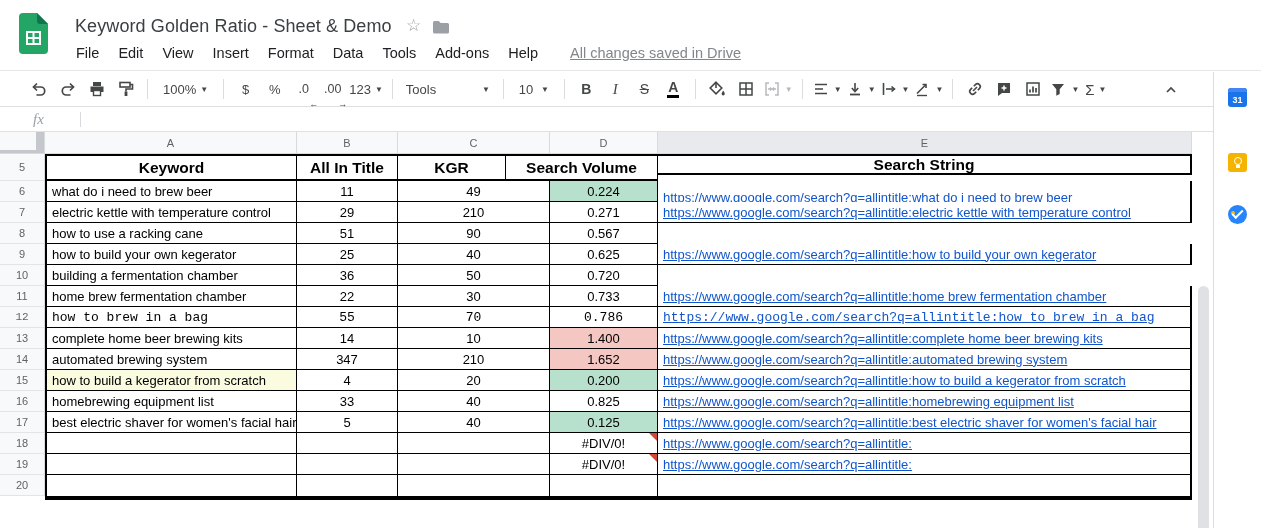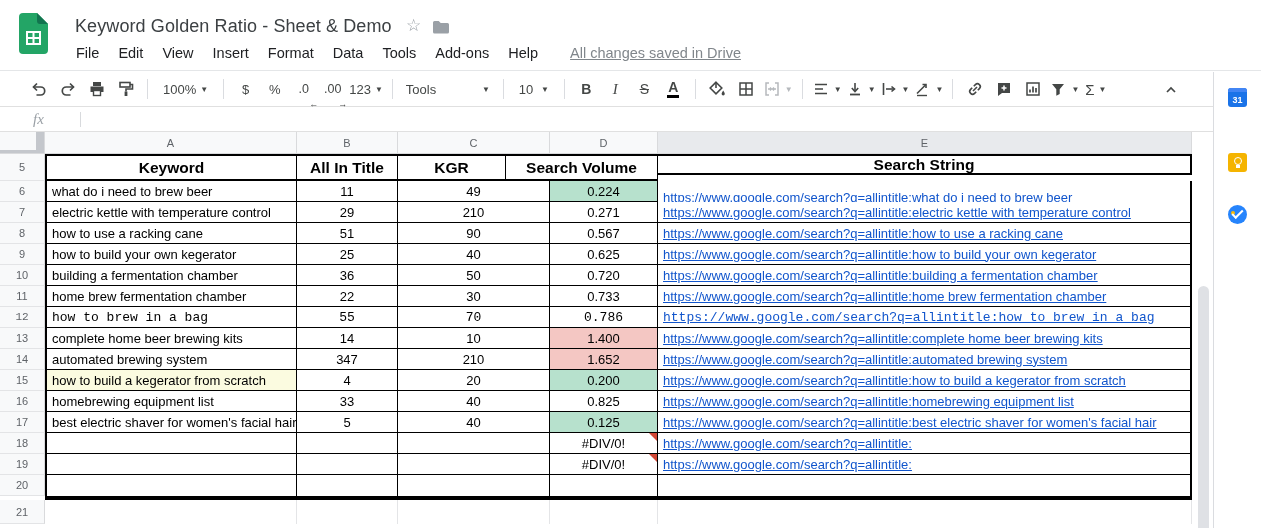--- a/index.html
+++ b/index.html
@@ -330,43 +330,37 @@
           <div class="tcell al last" style="width: 534px; height: 21px;">
             <div class="cell-link">https://www.google.com/search?q=allintitle:electric kettle with temperature control</div>
           </div>
         </div>
         <div class="srow" style="height: 21px;">
           <div class="gut">8</div>
           <div class="tcell al first" style="width: 252px; height: 21px;">how to use a racking cane</div>
           <div class="tcell ac" style="width: 101px; height: 21px;">51</div>
           <div class="tcell ac" style="width: 152px; height: 21px;">90</div>
           <div class="tcell ac" style="width: 108px; height: 21px;">0.567</div>
-          <div class="tcell al last" style="width: 534px; height: 21px;">
-            <div class="cell-link">https://www.google.com/search?q=allintitle:how to use a racking cane</div>
-          </div>
         </div>
         <div class="srow" style="height: 21px;">
           <div class="gut">9</div>
           <div class="tcell al first" style="width: 252px; height: 21px;">how to build your own kegerator</div>
           <div class="tcell ac" style="width: 101px; height: 21px;">25</div>
           <div class="tcell ac" style="width: 152px; height: 21px;">40</div>
           <div class="tcell ac" style="width: 108px; height: 21px;">0.625</div>
           <div class="tcell al last" style="width: 534px; height: 21px;">
             <div class="cell-link">https://www.google.com/search?q=allintitle:how to build your own kegerator</div>
           </div>
         </div>
         <div class="srow" style="height: 21px;">
           <div class="gut">10</div>
           <div class="tcell al first" style="width: 252px; height: 21px;">building a fermentation chamber</div>
           <div class="tcell ac" style="width: 101px; height: 21px;">36</div>
           <div class="tcell ac" style="width: 152px; height: 21px;">50</div>
           <div class="tcell ac" style="width: 108px; height: 21px;">0.720</div>
-          <div class="tcell al last" style="width: 534px; height: 21px;">
-            <div class="cell-link">https://www.google.com/search?q=allintitle:building a fermentation chamber</div>
-          </div>
         </div>
         <div class="srow" style="height: 21px;">
           <div class="gut">11</div>
           <div class="tcell al first" style="width: 252px; height: 21px;">home brew fermentation chamber</div>
           <div class="tcell ac" style="width: 101px; height: 21px;">22</div>
           <div class="tcell ac" style="width: 152px; height: 21px;">30</div>
           <div class="tcell ac" style="width: 108px; height: 21px;">0.733</div>
           <div class="tcell al last" style="width: 534px; height: 21px;">
             <div class="cell-link">https://www.google.com/search?q=allintitle:home brew fermentation chamber</div>
           </div>
@@ -453,25 +447,17 @@
         </div>
         <div class="srow" style="height: 21px;">
           <div class="gut">20</div>
           <div class="tcell al first nobot" style="width: 252px; height: 21px;"></div>
           <div class="tcell ac nobot" style="width: 101px; height: 21px;"></div>
           <div class="tcell ac nobot" style="width: 152px; height: 21px;"></div>
           <div class="tcell ac nobot" style="width: 108px; height: 21px;"></div>
           <div class="tcell al last nobot" style="width: 534px; height: 21px;"></div>
         </div>
         <div class="thickbar"></div>
-        <div class="srow belowrow" style="height: 24px;">
-          <div class="gut">21</div>
-          <div class="bcell" style="width: 252px; height: 24px;"></div>
-          <div class="bcell" style="width: 101px; height: 24px;"></div>
-          <div class="bcell" style="width: 152px; height: 24px;"></div>
-          <div class="bcell" style="width: 108px; height: 24px;"></div>
-          <div class="bcell" style="width: 534px; height: 24px;"></div>
-        </div>
       </div>
     <div class="vscroll"></div>
   </div>
 
 </div>
 
 </body></html>

